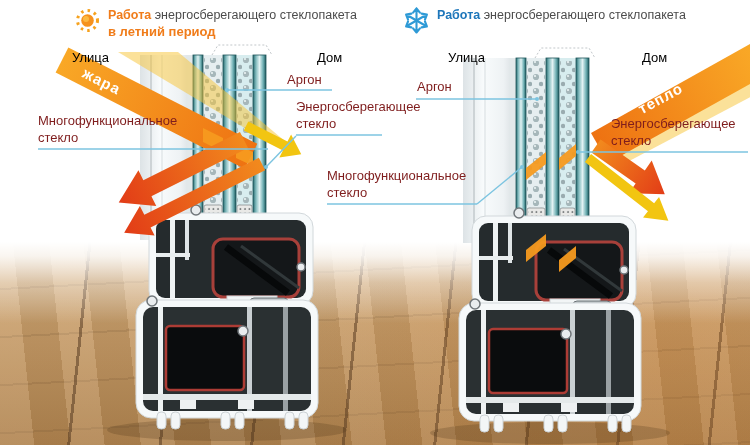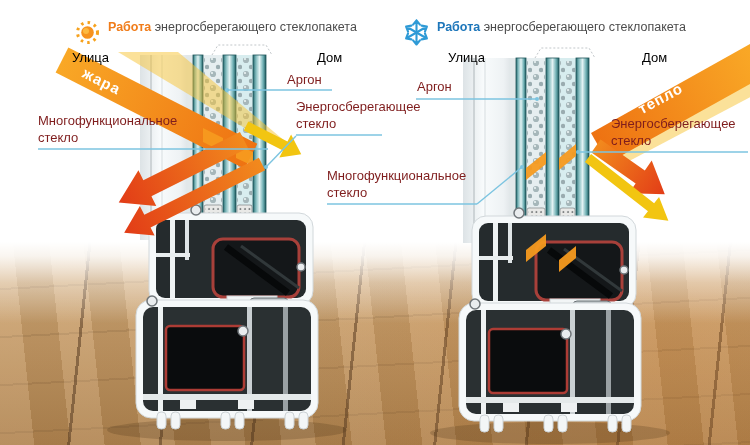--- a/index.html
+++ b/index.html
@@ -7,21 +7,21 @@
          font-family:"Liberation Sans",sans-serif;}
   .floor{position:absolute;left:0;top:242px;width:750px;height:203px;
     background:
       linear-gradient(180deg,#ffffff 0%,rgba(255,255,255,.88) 7%,rgba(255,255,255,.4) 20%,rgba(255,255,255,0) 40%),
       radial-gradient(circle at 88% 55%, rgba(205,120,40,.22), rgba(205,120,40,0) 55%),
       repeating-linear-gradient(96deg, rgba(0,0,0,0) 0px, rgba(0,0,0,0) 88px, rgba(86,58,33,.55) 88px, rgba(86,58,33,.55) 91px),
       repeating-linear-gradient(84deg, rgba(255,255,255,.10) 0 34px, rgba(0,0,0,.06) 34px 70px),
       repeating-linear-gradient(177deg, rgba(110,78,45,0) 0 46px, rgba(110,78,45,.16) 46px 48px),
       linear-gradient(180deg,#d4ad7b 0%,#c59a66 45%,#b0834e 100%);}
   .diagram-svg{position:absolute;left:0;top:0;}
-  .hdr{position:absolute;top:19px;display:flex;gap:7px;align-items:flex-start;}
+  .hdr{position:absolute;top:7px;display:flex;gap:7px;align-items:flex-start;}
   .hdr .txt{font-size:12.5px;color:#4c4c4c;line-height:16px;width:278px;}
   .hdr .sub{font-weight:bold;font-size:13px;margin-top:1px;}
   .acc-s{color:#f07c1a;font-weight:bold;}
   .acc-w{color:#1d76ba;font-weight:bold;}
   .lbl{position:absolute;font-size:13px;color:#7f1d1d;line-height:17px;white-space:nowrap;}
   .lbl.gray{color:#000000;margin-left:36px;}
   svg text{font-family:"Liberation Sans",sans-serif;}
 </style>
 </head>
 <body>
@@ -200,20 +200,21 @@
   <div class="hdr" style="left:74px;">
     <div>
       <svg width="27" height="27" viewBox="0 0 27 27">
         <circle cx="13.5" cy="13.5" r="10" fill="none" stroke="#f6a21e" stroke-width="3" stroke-dasharray="2.5,4.2"></circle>
         <circle cx="13.5" cy="13.5" r="6.3" fill="#f6921e"></circle>
         <circle cx="12" cy="12" r="3" fill="#fcb942"></circle>
       </svg>
     </div>
     <div class="txt">
       <div><span class="acc-s">Работа</span> <span>энергосберегающего стеклопакета</span></div>
+      <div class="sub acc-s">в летний период</div>
     </div>
   </div>
 
   <div class="hdr" style="left:403px;">
     <div>
       <svg width="27" height="27" viewBox="0 0 27 27" stroke="#2e9ad6" stroke-width="2.1" stroke-linecap="round" fill="none">
         <g id="flakeArm">
           <path d="M13.5,1.5 V25.5 M13.5,1.5 l-3.4,4.2 M13.5,1.5 l3.4,4.2 M13.5,25.5 l-3.4,-4.2 M13.5,25.5 l3.4,-4.2"></path>
         </g>
         <use href="#flakeArm" transform="rotate(60 13.5 13.5)"></use>

